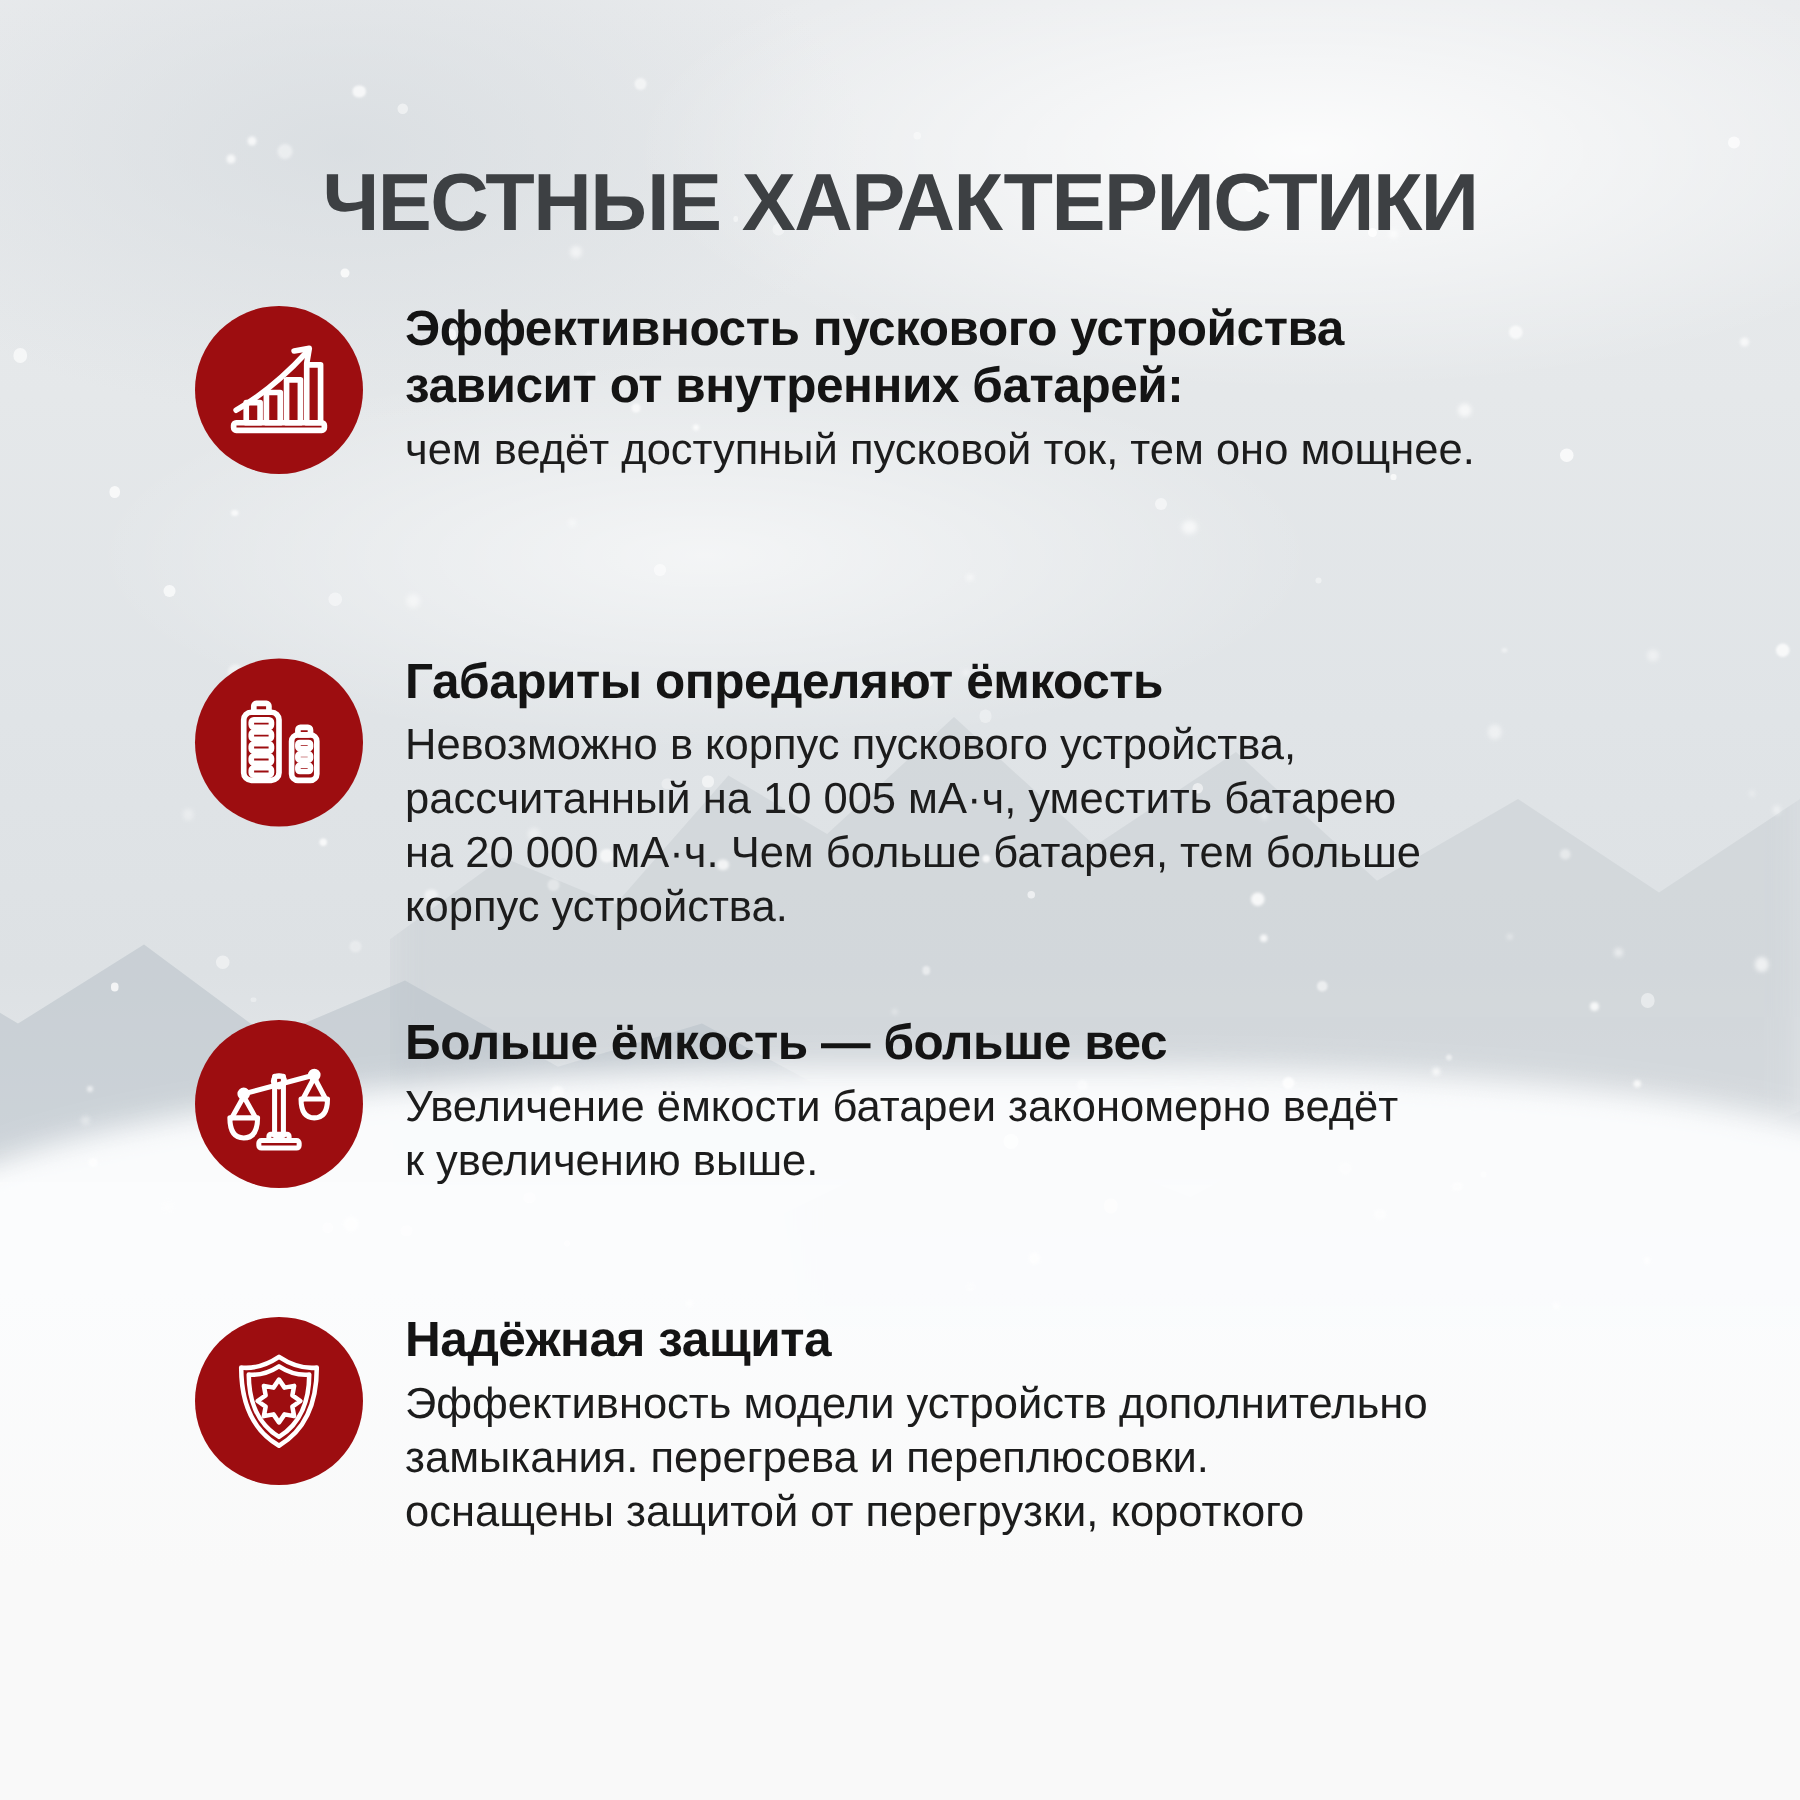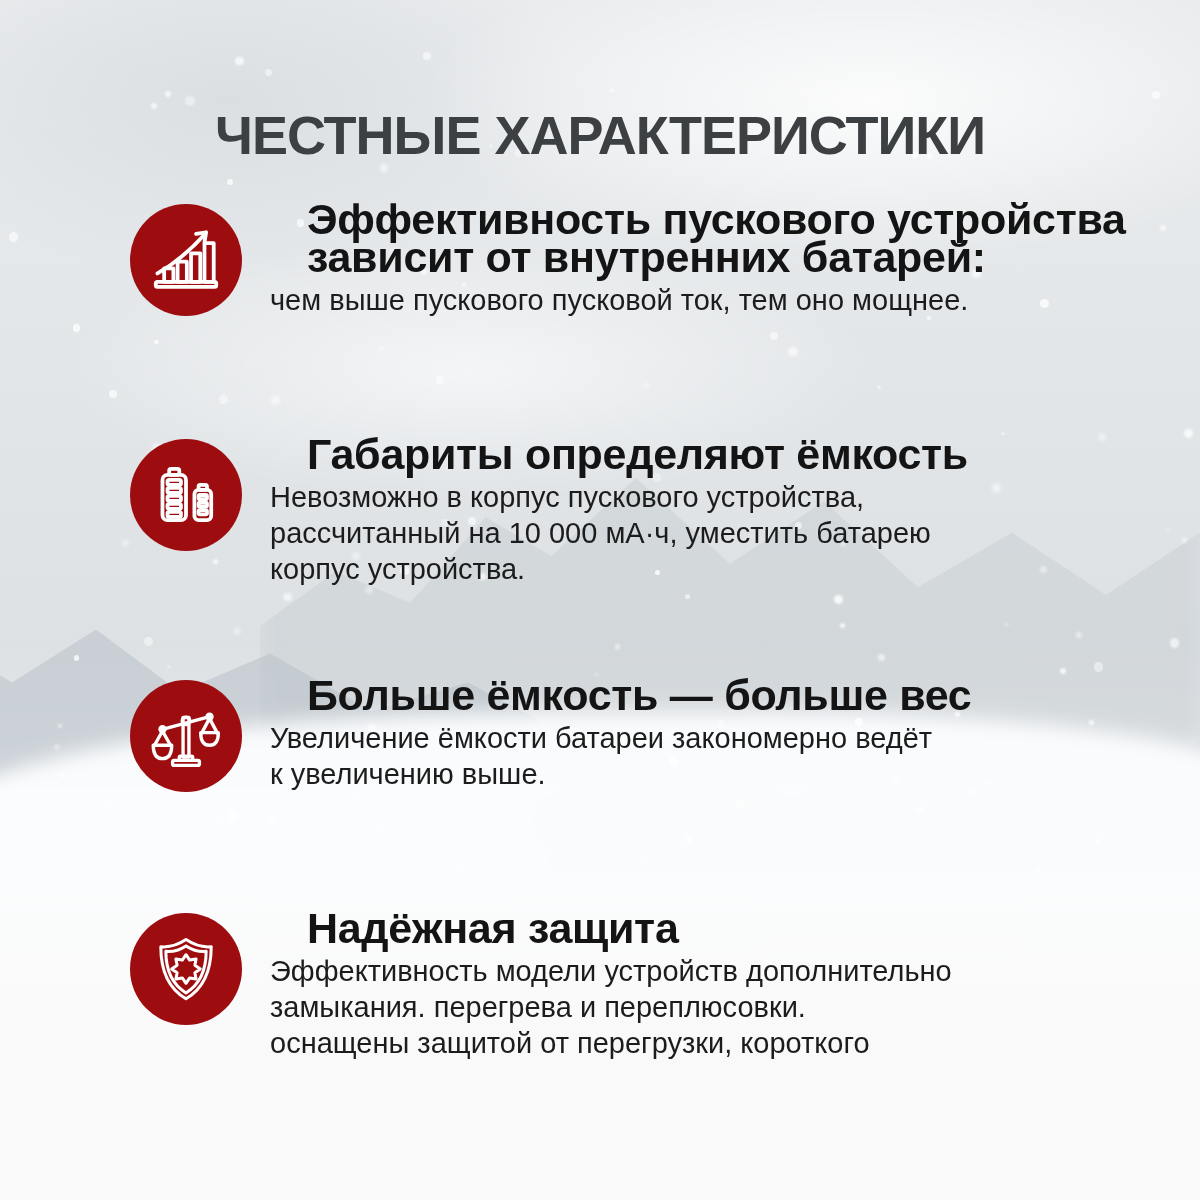--- a/index.html
+++ b/index.html
@@ -24,24 +24,24 @@
   #snow{position:absolute;inset:0;pointer-events:none;}
   .flake{position:absolute;border-radius:50%;background:#fff;pointer-events:none;}
   
   .title{position:absolute;left:0;top:68px;width:1200px;text-align:center;
     font-size:54px;font-weight:800;letter-spacing:-1px;color:#3d4043;}
   .row{position:absolute;left:130px;display:flex;align-items:flex-start;}
   .badge{width:112px;height:112px;flex:0 0 112px;border-radius:50%;margin-right:28px;margin-top:4px;
     display:flex;align-items:center;justify-content:center;}
   .badge svg{width:84px;height:84px;display:block;}
   .txt{padding-top:0;}
-  .heading{font-weight:700;font-size:43px;line-height:38px;color:#141414;letter-spacing:-.3px;margin-left:37px;}
+  .heading{font-weight:700;font-size:33px;line-height:38px;color:#141414;letter-spacing:-.3px;}
   .body{margin-top:6px;font-size:29px;line-height:36px;color:#1c1c1c;}
   .line{white-space:nowrap;}
-  .row2{top:435px;} .row1{top:200px;} .row3{top:676px;} .row4{top:909px;}
+  .row2{top:435px;} .row1{top:200px;} .row3{top:676px;} .row4{top:874px;}
 </style>
 </head>
 <body>
 
 <div class="canvas">
   <div class="cloud c1"></div>
   <div class="cloud c2"></div>
   <div class="cloud c3"></div>
   <div class="ridge r1"></div>
   <div class="ridge r2"></div>
@@ -174,21 +174,21 @@
         <path d="M16,66 C30,58 50,44 72,20"></path>
         <path d="M62,19 L74,17 L72,29"></path>
       </svg>
     </div>
     <div class="txt">
       <div class="heading">
         <div class="line">Эффективность пускового устройства</div>
         <div class="line">зависит от внутренних батарей:</div>
       </div>
       <div class="body">
-        <div class="line">чем выше пускового пусковой ток, тем оно мощнее.</div>
+        <div class="line">чем ведёт доступный пусковой ток, тем оно мощнее.</div>
       </div>
     </div>
   </div>
 
   <div class="row row2">
     <div class="badge" style="background: rgb(157, 13, 16);">
       <svg viewBox="0 0 100 100" fill="none" stroke="#fff" stroke-width="4.5" stroke-linecap="round" stroke-linejoin="round">
         <rect x="22" y="26" width="28" height="54" rx="6"></rect>
         <rect x="30" y="19" width="12" height="7" rx="2"></rect>
         <rect x="28" y="32" width="16" height="6" rx="2"></rect>
@@ -202,21 +202,22 @@
         <rect x="65" y="59" width="10" height="5" rx="1.5"></rect>
         <rect x="65" y="68" width="10" height="5" rx="1.5"></rect>
       </svg>
     </div>
     <div class="txt">
       <div class="heading">
         <div class="line">Габариты определяют ёмкость</div>
       </div>
       <div class="body">
         <div class="line">Невозможно в корпус пускового устройства,</div>
-        <div class="line">рассчитанный на 10 000 мА·ч, уместить батарею</div>
+        <div class="line">рассчитанный на 10 005 мА·ч, уместить батарею</div>
+        <div class="line">на 20 000 мА·ч. Чем больше батарея, тем больше</div>
         <div class="line">корпус устройства.</div>
       </div>
     </div>
   </div>
 
   <div class="row row3">
     <div class="badge" style="background: rgb(157, 13, 16);">
       <svg viewBox="0 0 100 100" fill="none" stroke="#fff" stroke-width="4" stroke-linecap="round" stroke-linejoin="round">
         <rect x="46.5" y="28" width="7" height="47"></rect>
         <rect x="34" y="79" width="32" height="6" rx="2"></rect>

